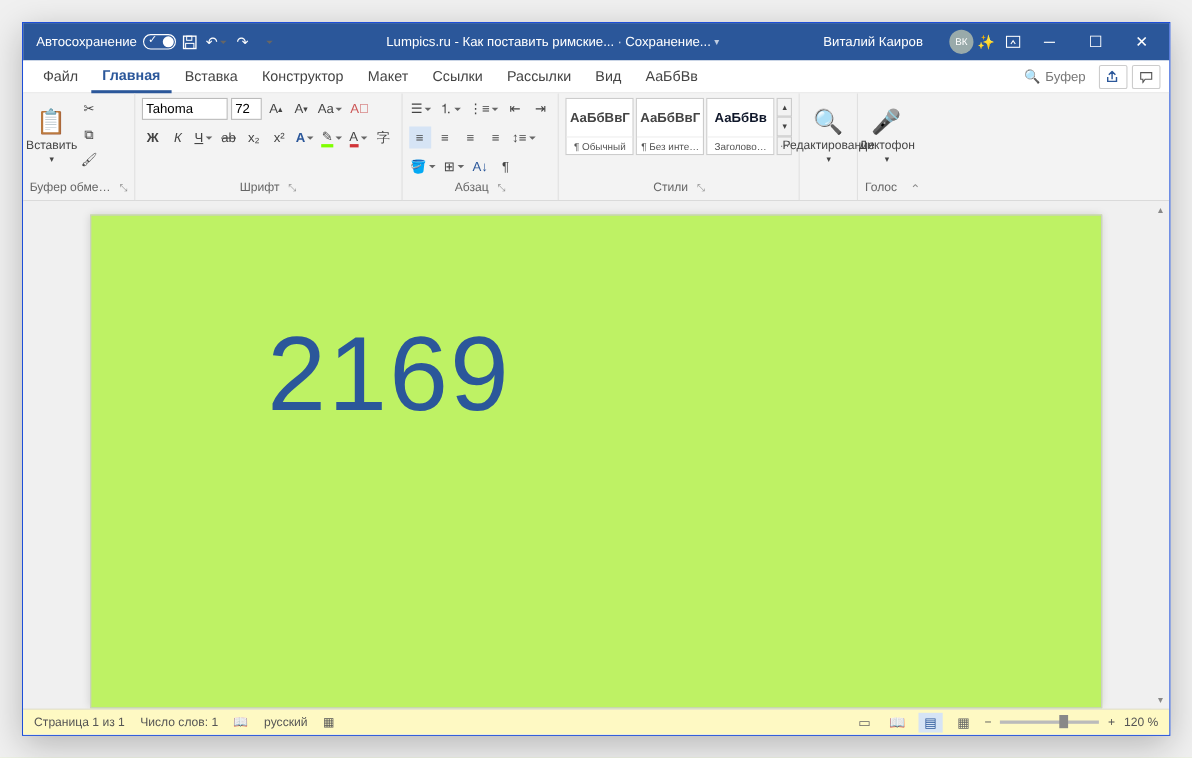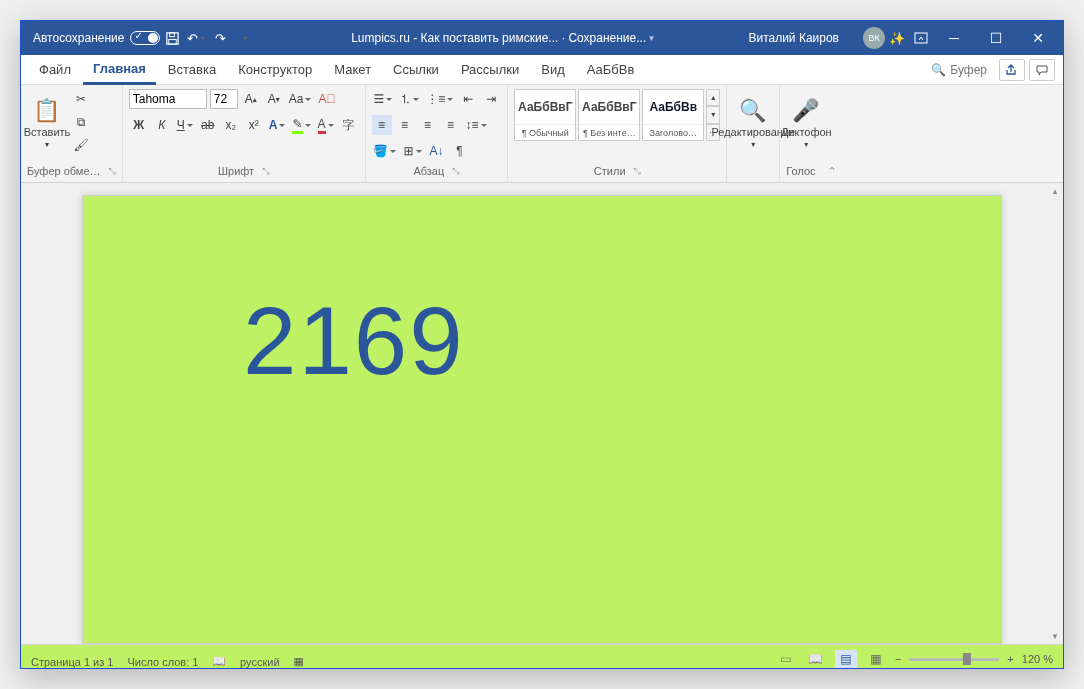--- a/index.html
+++ b/index.html
@@ -45,21 +45,21 @@
 .style.hlink .prev{color:#0f172a}
 .stylenav{width:14px;display:flex;flex-direction:column}
 .stylenav div{flex:1;border:1px solid #ccc;display:flex;align-items:center;justify-content:center;font-size:8px}
 
 .canvas{flex:1;background:#f0f0f0;display:flex;justify-content:center;overflow:hidden;position:relative}
 .page{width:920px;background:#bef264;margin-top:12px;box-shadow:0 0 8px rgba(0,0,0,.15);padding:90px 160px;border:1px solid #ccc}
 .content{font-family:Tahoma,sans-serif;font-size:96px;color:#2b579a;letter-spacing:2px}
 .scroll{position:absolute;right:0;top:0;bottom:0;width:16px;background:#f0f0f0;display:flex;flex-direction:column;align-items:center}
 .scroll .ar{height:16px;font-size:9px;color:#888;display:flex;align-items:center;justify-content:center;width:100%}
 
-.status{height:24px;background:#bef264;border-top:1px solid #d4d4d4;display:flex;align-items:flex-end;font-size:11px;color:#555;padding:0 10px;gap:14px}
+.status{height:24px;background:#fef9c3;border-top:1px solid #d4d4d4;display:flex;align-items:center;font-size:11px;color:#555;padding:0 10px;gap:14px}
 .status .right{margin-left:auto;display:flex;align-items:center;gap:8px}
 .vbtn{width:22px;height:18px;display:flex;align-items:center;justify-content:center;font-size:12px;color:#666}
 .vbtn.active{background:#d6e4f5;color:#2b579a}
 .slider{width:90px;height:3px;background:#bbb;position:relative}
 .slider::after{content:"";width:8px;height:12px;background:#888;position:absolute;left:60%;top:-5px}
 svg{display:block}
 </style>
 </head>
 <body>
 

